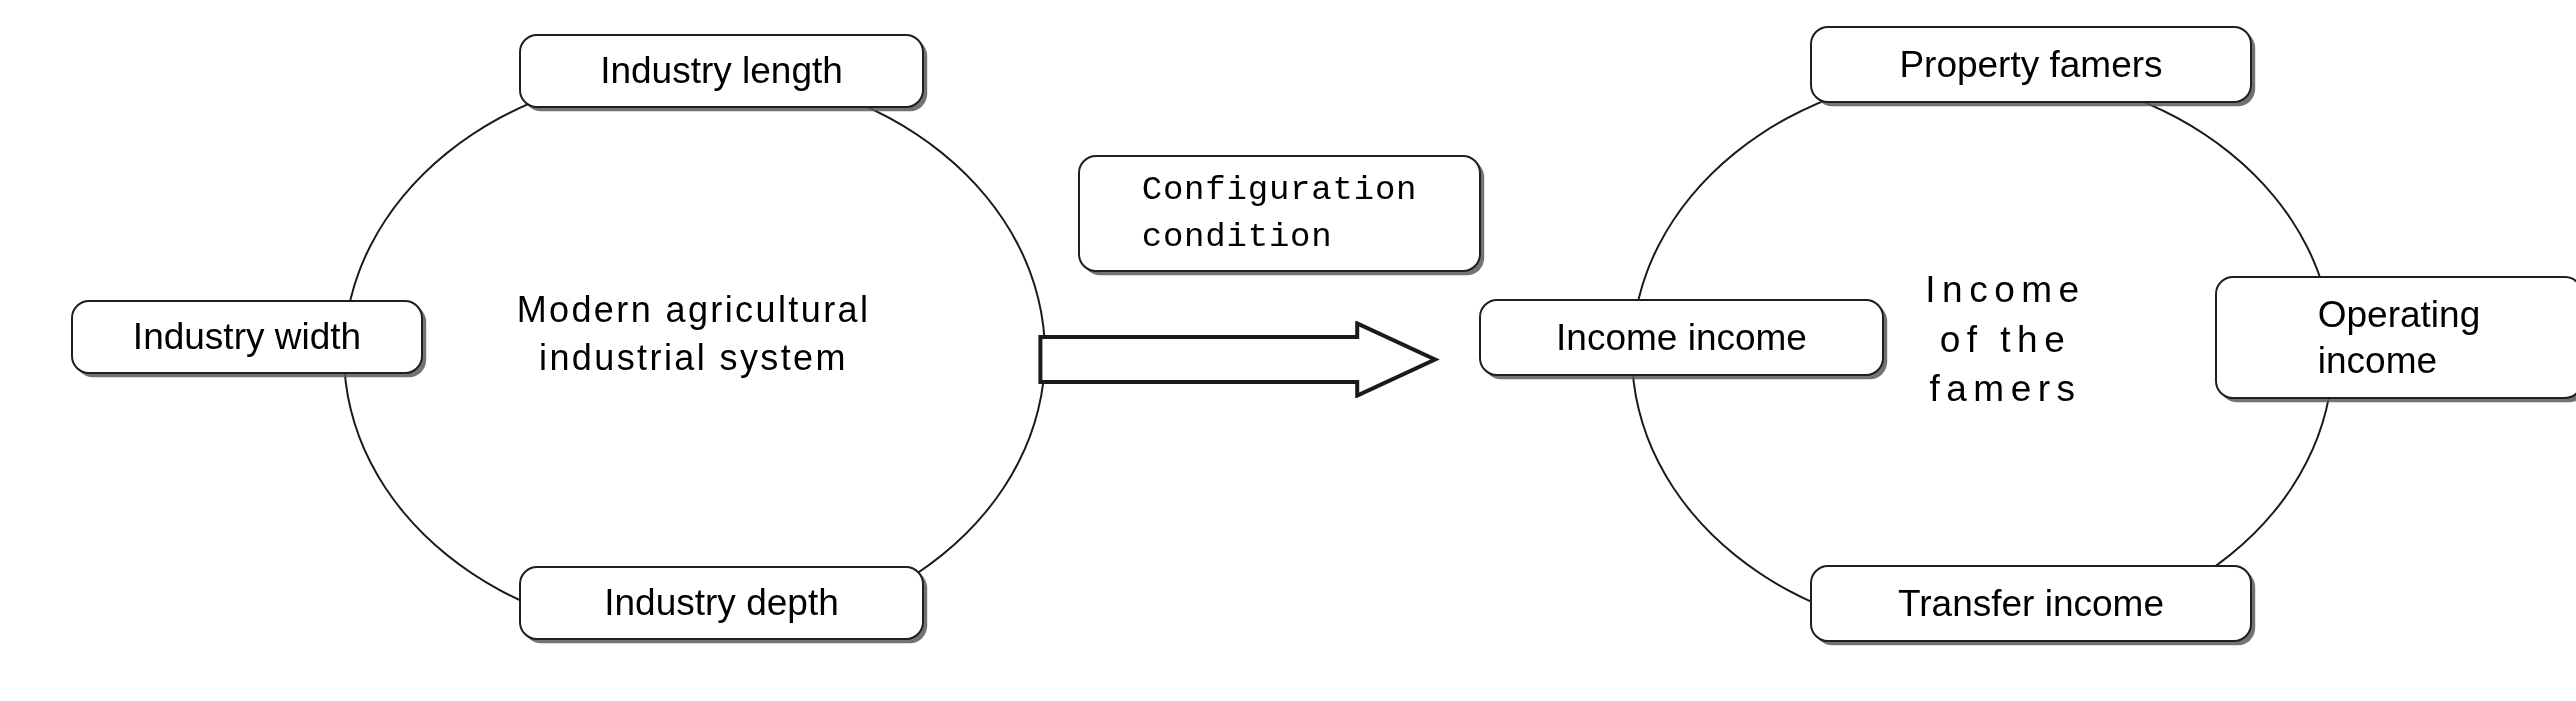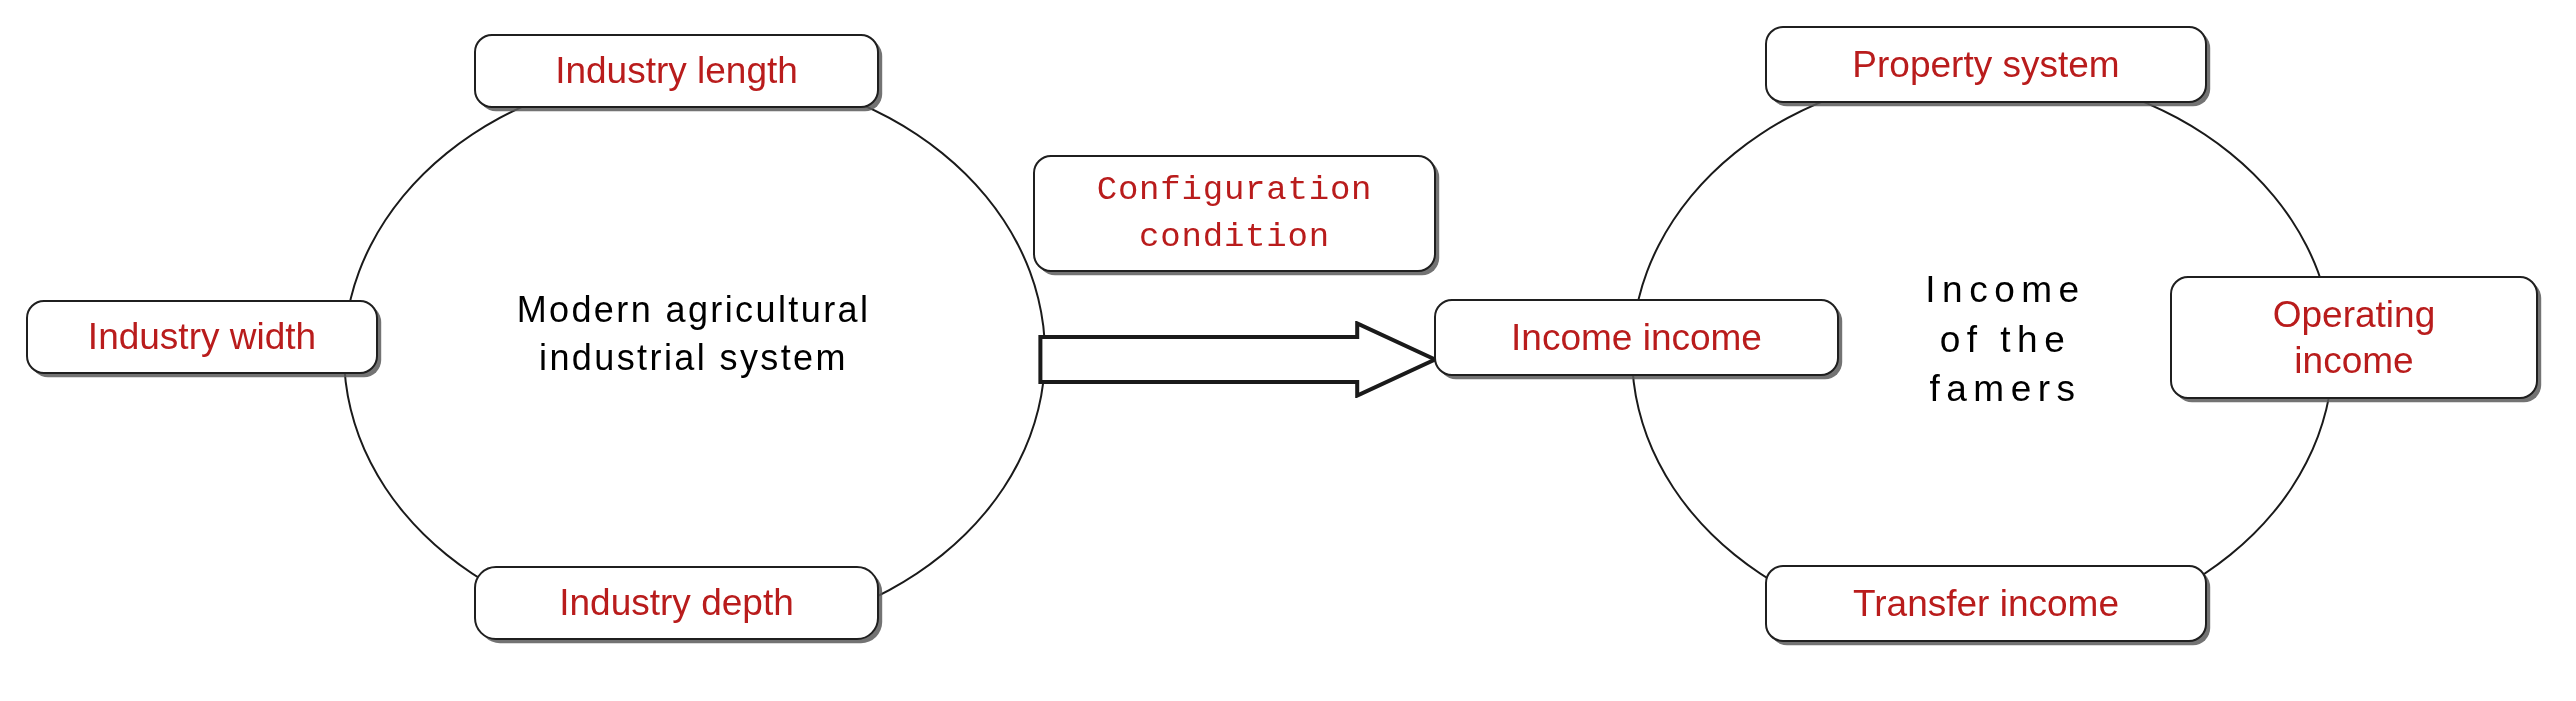--- a/index.html
+++ b/index.html
@@ -51,26 +51,27 @@
   
   .node {
     position: absolute;
     box-sizing: border-box;
     background: #ffffff;
     border: 2.4px solid #1f1f1f;
     border-radius: 18px;
     display: flex;
     align-items: center;
     justify-content: center;
-    text-align: center;
+    text-align: left;
     font-size: 37px;
-    color: #b91c1c;
+    color: #000000;
     line-height: 1.22;
     white-space: pre-line;
     box-shadow: 4px 4px 0 -0.8px rgba(90,90,90,0.85);
+    margin-left: 45px;
   }
   .node.mono {
     font-family: "Liberation Mono", "DejaVu Sans Mono", monospace;
     font-size: 34px;
     letter-spacing: 0.8px;
     line-height: 1.38;
   }
 
   
   .block-arrow {
@@ -86,38 +87,38 @@
 
   <div class="circle" style="left:343px; top:69px; width:703px; height:570px;"></div>
 
   <div class="circle-caption left" style="left:411px; top:286px; width:565px;">Modern agricultural
 industrial system</div>
 
   <div class="node" style="left:474px; top:34px; width:405px; height:74px;">Industry length</div>
 
   <div class="node" style="left:26px; top:300px; width:352px; height:74px;">Industry width</div>
 
-  <div class="node" style="left:474px; top:566px; width:405px; height:74px;border-radius:22px;">Industry depth</div>
+  <div class="node" style="left:474px; top:566px; width:405px; height:74px;">Industry depth</div>
 
   <div class="node mono" style="left:1033px; top:155px; width:403px; height:117px;">Configuration
 condition</div>
 
   <div class="block-arrow" style="left:1037px; top:321px;">
     <svg width="403" height="77" viewBox="0 0 500 96" aria-hidden="true">
       <polygon points="3,20 398,20 398,3 495,48 398,93 398,76 3,76" fill="#ffffff" stroke="#1a1a1a" stroke-width="5" stroke-linejoin="miter"></polygon>
     </svg>
   </div>
 
   <div class="circle" style="left:1631px; top:69px; width:703px; height:570px;"></div>
 
   <div class="circle-caption right" style="left:1844px; top:265px; width:323px;">Income
 of the
 famers</div>
 
-  <div class="node" style="left:1765px; top:26px; width:442px; height:77px;">Property system</div>
+  <div class="node" style="left:1765px; top:26px; width:442px; height:77px;">Property famers</div>
 
   <div class="node" style="left:1434px; top:299px; width:405px; height:77px;">Income income</div>
 
   <div class="node" style="left:1765px; top:565px; width:442px; height:77px;">Transfer income</div>
 
   <div class="node" style="left:2170px; top:276px; width:368px; height:123px;">Operating
 income</div>
 
 </div>
 

